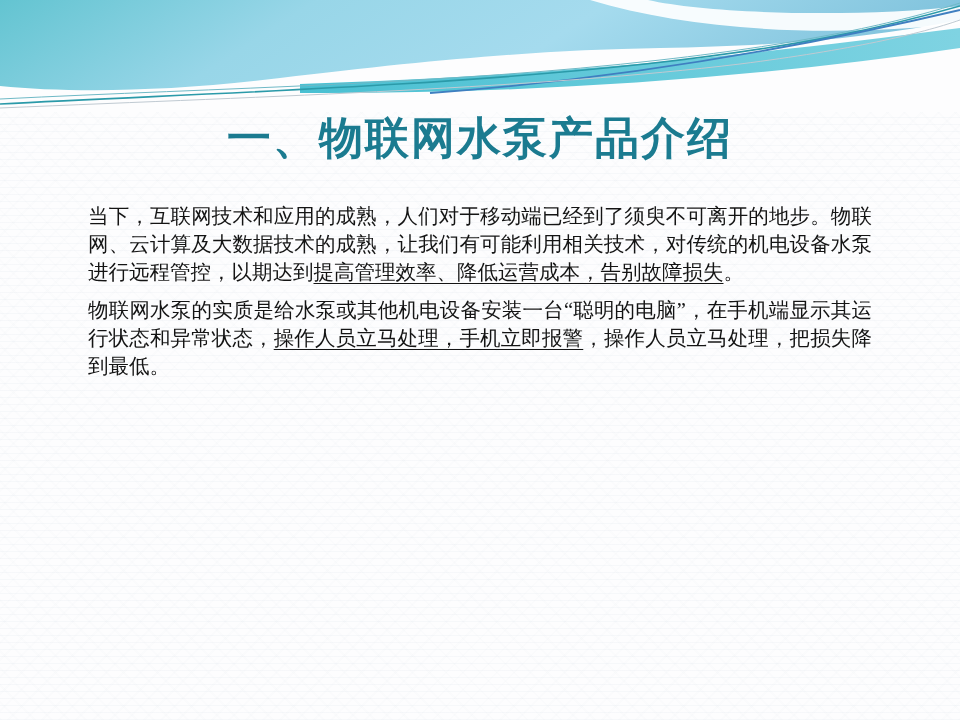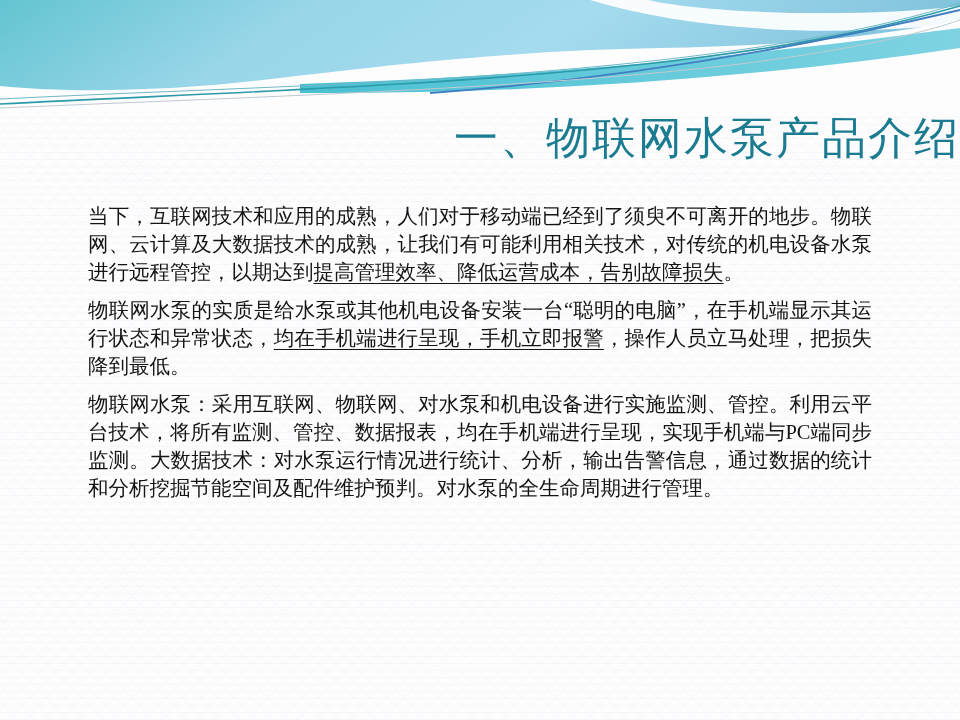--- a/index.html
+++ b/index.html
@@ -25,24 +25,24 @@
     left: 0;
     width: 960px;
     height: 112px;
     display: block;
   }
   .slide-title {
     position: absolute;
     top: 110px;
     left: 0;
     width: 100%;
-    text-align: right;
+    text-align: center;
     font-family: "Liberation Sans", "DejaVu Sans", sans-serif;
     font-size: 44px;
-    font-weight: 400;
+    font-weight: 700;
     letter-spacing: 2px;
     color: #1b7b90;
     line-height: 56px;
   }
   .body-text {
     position: absolute;
     top: 202px;
     left: 88px;
     width: 784px;
     font-family: "Liberation Serif", "DejaVu Serif", serif;
@@ -94,20 +94,19 @@
     <path d="M0,108 C280,96 540,88 740,64 C850,50 920,34 960,20" fill="none" stroke="#c0cad2" stroke-width="1"></path>
   </svg>
 
   <div class="slide-title">一、物联网水泵产品介绍</div>
 
   <div class="body-text">
 
     <p class="para"><span>当下，互联网技术和应用的成熟，人们对于移动端已经到了须臾不可离开的地步。物联网、云计算及大数据技术的成熟，让我们有可能利用相关技术，对传统的机电设备水泵进行远程管控，以期达到</span><span class="u">提高管理效率、降低运营成本，告别故障损失</span><span>。</span></p>
 
 
-    <p class="para"><span>物联网水泵的实质是给水泵或其他机电设备安装一台“聪明的电脑”，在手机端显示其运行状态和异常状态，</span><span class="u">均在手机端进行呈现，手机立即报警</span><span>，操作人员立马处理，把损失降到最低。</span></p>
+    <p class="para"><span>物联网水泵的实质是给水泵或其他机电设备安装一台“聪明的电脑”，在手机端显示其运行状态和异常状态，</span><span class="u">操作人员立马处理，手机立即报警</span><span>，操作人员立马处理，把损失降到最低。</span></p>
 
-    <p class="para"><span>物联网水泵：采用互联网、物联网、对水泵和机电设备进行实施监测、管控。利用云平台技术，将所有监测、管控、数据报表，均在手机端进行呈现，实现手机端与PC端同步监测。大数据技术：对水泵运行情况进行统计、分析，输出告警信息，通过数据的统计和分析挖掘节能空间及配件维护预判。对水泵的全生命周期进行管理。</span></p>
 
 
   </div>
 
 </div>
 
 </body></html>

